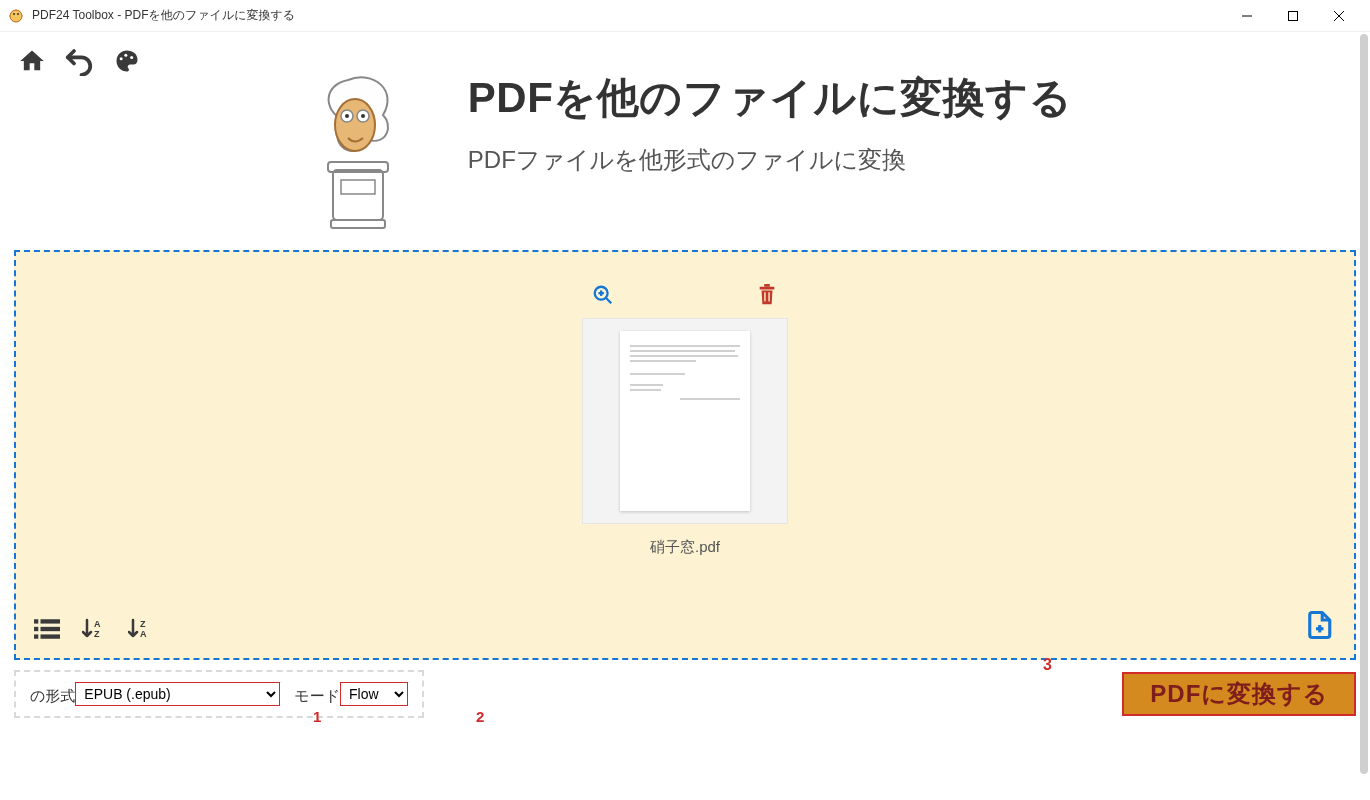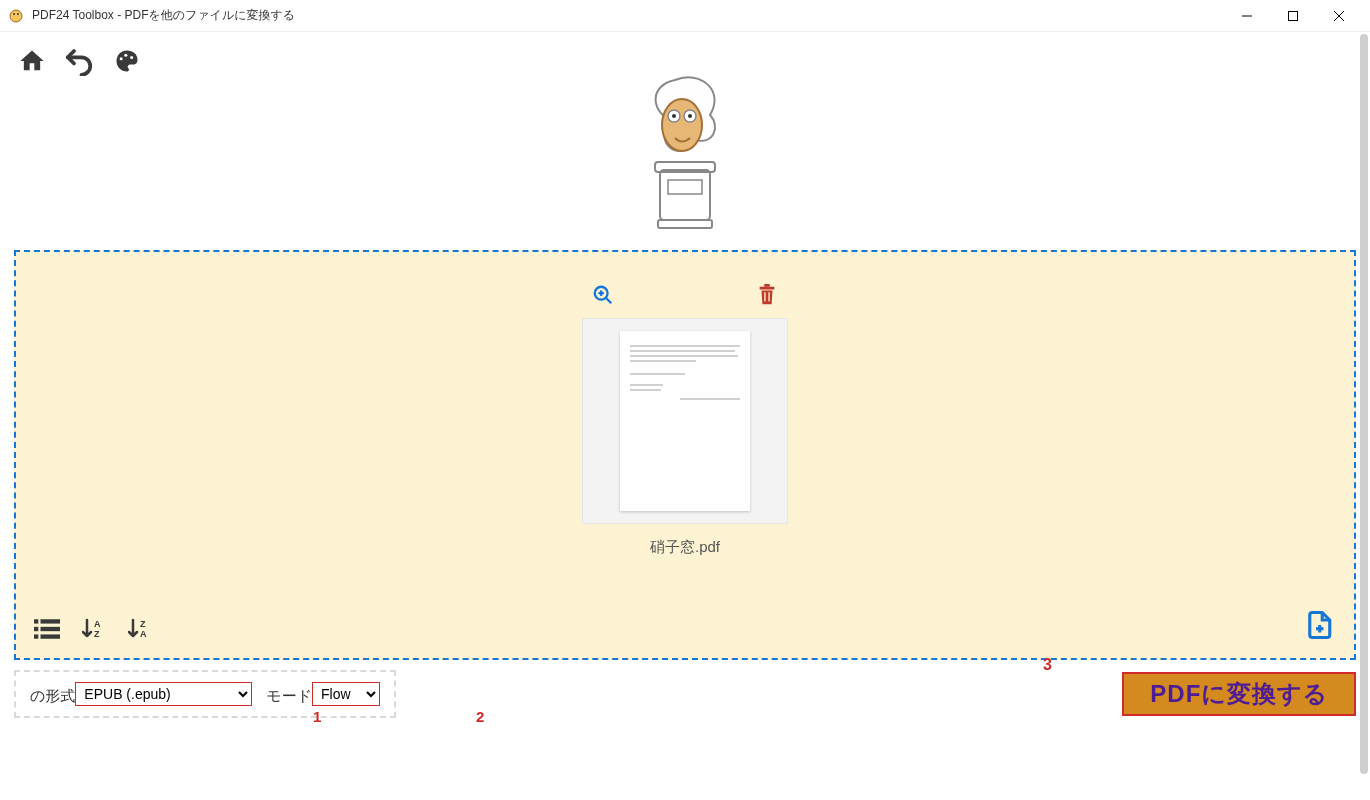--- a/index.html
+++ b/index.html
@@ -170,35 +170,35 @@
   color: #333;
   position: relative;
 }
 .sel {
   border: 1px solid #d02a2a;
   background: #fff;
   font-size: 14px;
   padding: 2px 4px;
   font-family: inherit;
 }
-.sel.format { width: 177px; }
+.sel.format { width: 205px; }
 .sel.mode { width: 68px; }
 .marker {
   color: #d02a2a;
   font-weight: 700;
   font-size: 15px;
   position: absolute;
 }
 .marker.m1 { left: 297px; top: 36px; }
 .marker.m2 { left: 460px; top: 36px; }
 .marker.m3 { position: absolute; right: 304px; top: -16px; color:#d02a2a; font-weight:700; font-size:16px;}
 .convert-btn {
   background: #d58a1f;
   border: 2px solid #d02a2a;
-  color: #4c1d95;
+  color: #7f1d1d;
   font-size: 24px;
   font-weight: 600;
   padding: 4px 26px;
   letter-spacing: 1px;
   position: relative;
 }
 .options-right { position: relative; }
 </style>
 </head>
 <body>
@@ -266,20 +266,24 @@
         <rect x="38" y="110" width="34" height="14" fill="none" stroke="#888" stroke-width="1.5"></rect>
         <rect x="28" y="150" width="54" height="8" rx="2" fill="none" stroke="#888" stroke-width="2"></rect>
         <path d="M40 50 C20 40 20 15 45 10 C70 0 95 20 80 45 C90 55 85 75 65 70 C55 90 30 80 35 60 Z" fill="#fefefe" stroke="#888" stroke-width="2"></path>
         <ellipse cx="52" cy="55" rx="20" ry="26" fill="#e6b775" stroke="#a57037" stroke-width="2"></ellipse>
         <circle cx="44" cy="46" r="6" fill="#fff" stroke="#888" stroke-width="1.5"></circle>
         <circle cx="60" cy="46" r="6" fill="#fff" stroke="#888" stroke-width="1.5"></circle>
         <circle cx="44" cy="46" r="2" fill="#333"></circle>
         <circle cx="60" cy="46" r="2" fill="#333"></circle>
         <path d="M45 68 Q52 75 60 68" fill="none" stroke="#a57037" stroke-width="2"></path>
       </svg>
+    </div>
+    <div class="hero-text">
+      <div class="hero-title">PDFを他のファイルに変換する</div>
+      <div class="hero-subtitle">PDFファイルを他形式のファイルに変換</div>
     </div>
   </div>
 
   <div class="dropzone">
     <div class="file-item">
       <div class="file-actions">
         <span class="zoom-icon">
           <svg width="22" height="22" viewBox="0 0 24 24" fill="none" stroke="#1676d6" stroke-width="2.5">
               <circle cx="10" cy="10" r="7"></circle>
               <line x1="15" y1="15" x2="21" y2="21"></line>

